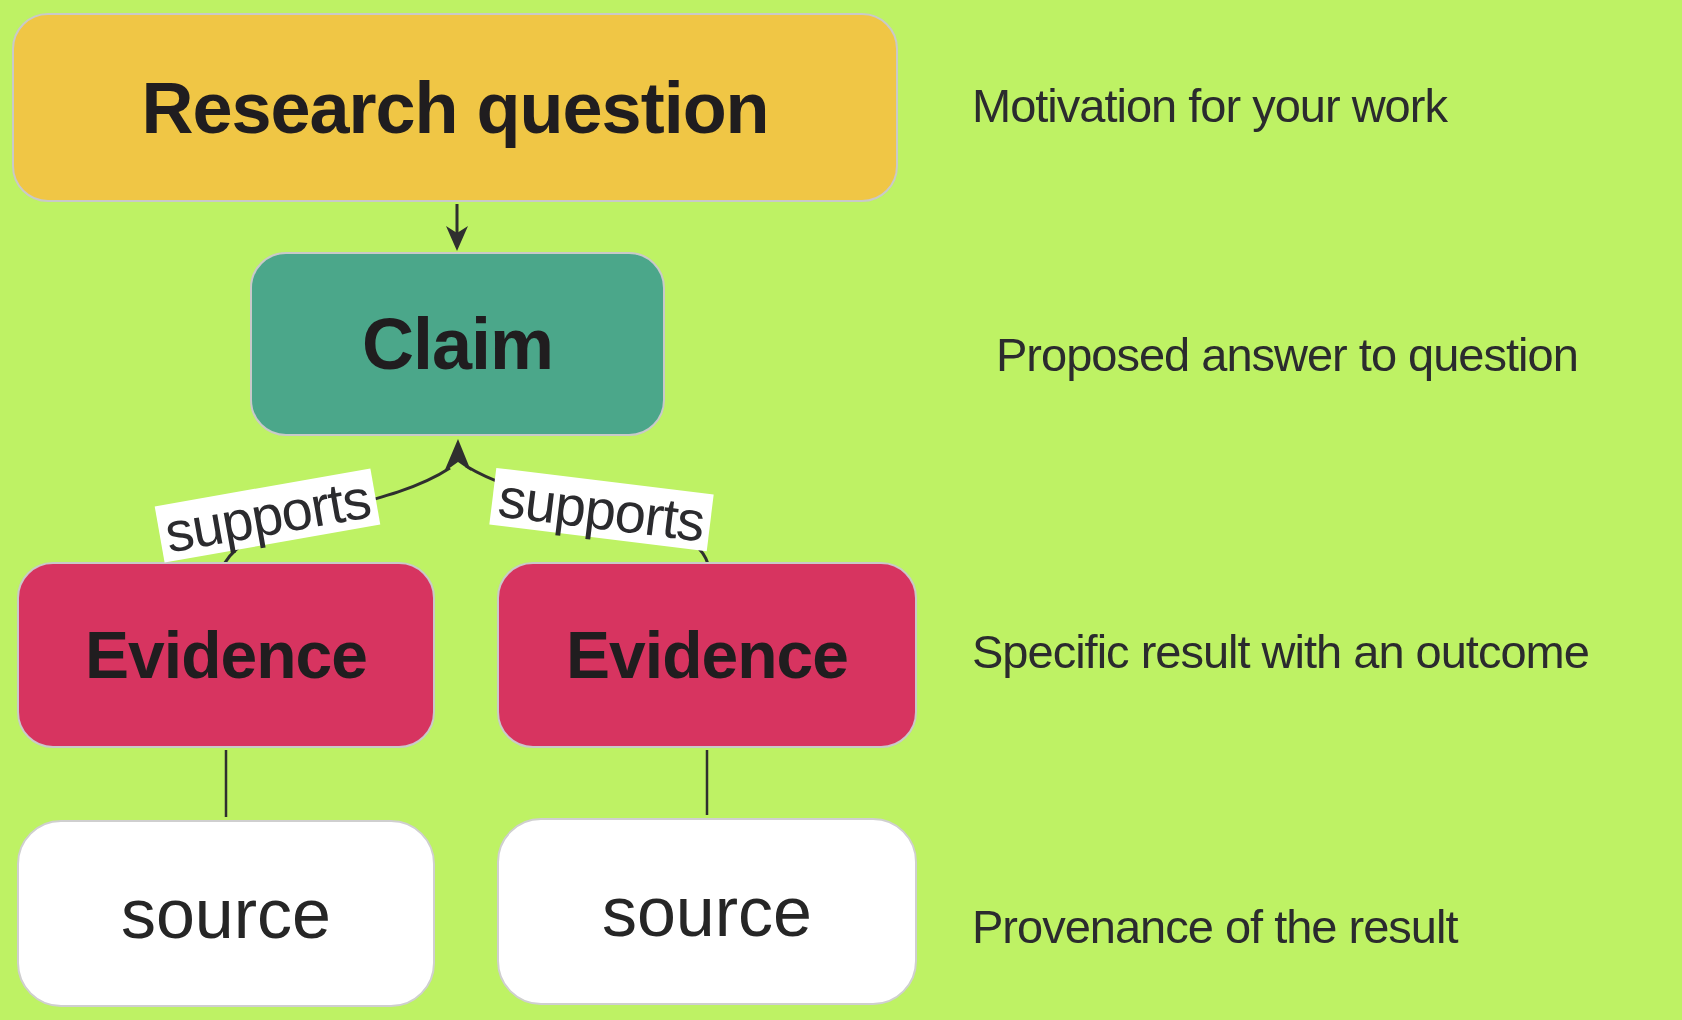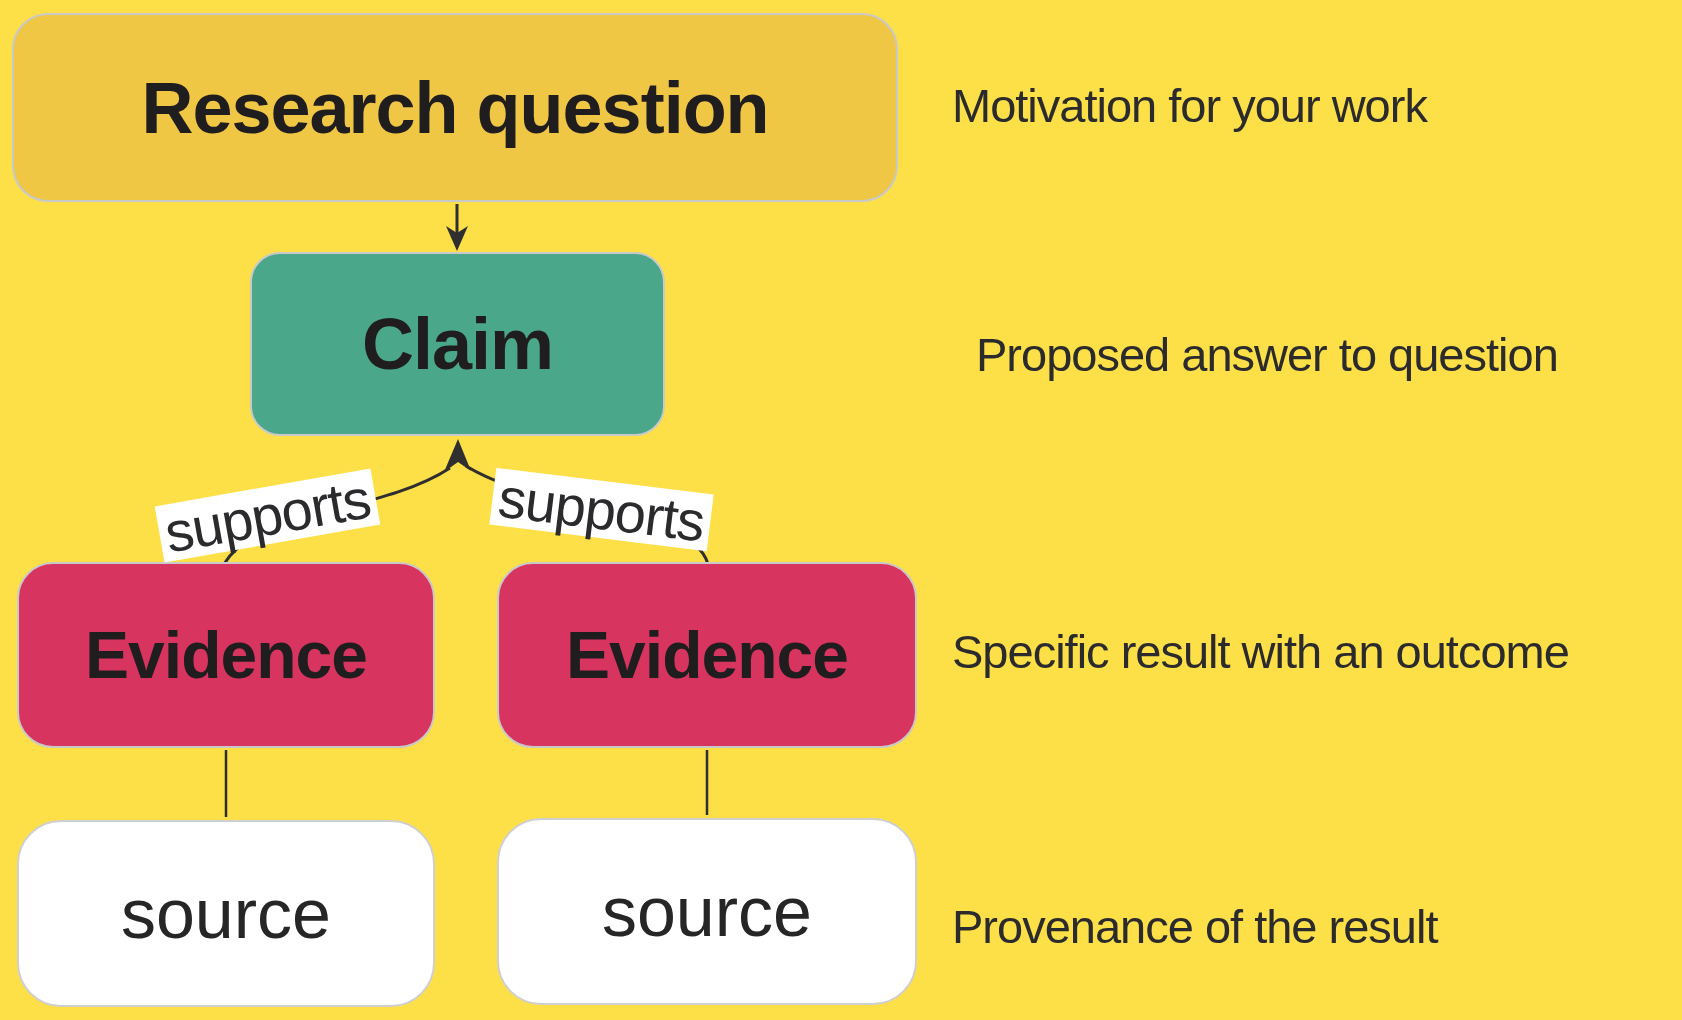--- a/index.html
+++ b/index.html
@@ -1,20 +1,20 @@
 <!DOCTYPE html>
 <html><head>
 <meta charset="utf-8">
 <style>
   html,body{margin:0;padding:0;background:#ffffff;}
   body{font-family:"Liberation Sans", sans-serif;}
   .canvas{
     position:relative;
     width:1682px;height:1020px;
-    background:#fde047;
+    background:#bef264;
     overflow:hidden;
   }
   .node{
     position:absolute;
     display:flex;align-items:center;justify-content:center;
     border:2px solid #c9c9c9;
     border-radius:36px;
     box-sizing:border-box;
     color:#201d1f;
     font-weight:bold;
@@ -27,21 +27,21 @@
   .node-evidence2{left:497px;top:562px;width:420px;height:186px;font-size:66px;}
   .node-source{
     background:#ffffff;border:2px solid #cfcfcf;border-radius:44px;
     font-weight:normal;font-size:70px;letter-spacing:0;color:#262626;
   }
   .node-source1{left:17px;top:820px;width:418px;height:187px;}
   .node-source2{left:497px;top:818px;width:420px;height:187px;}
 
   .annotation{
     position:absolute;
-    left:952px;
+    left:972px;
     font-size:47px;
     color:#2b2b2e;
     letter-spacing:-1px;
     white-space:nowrap;
     line-height:1.2;
   }
   .ann-motivation{top:78px;}
   .ann-proposed{top:327px;margin-left:24px;}
   .ann-specific{top:624px;}
   .ann-provenance{top:899px;text-align:right;}
@@ -84,21 +84,21 @@
     <path d="M458,439 L444,472 L458,462 L471,471 Z" fill="#2f2f2f"></path>
 
     <line x1="226" y1="750" x2="226" y2="817" stroke="#2f2f2f" stroke-width="2.5"></line>
     <line x1="707" y1="750" x2="707" y2="815" stroke="#2f2f2f" stroke-width="2.5"></line>
   </svg>
 
   <div class="node node-research" style="background: rgb(240, 198, 69);">
     <span>Research question</span>
   </div>
 
-  <div class="node node-claim" style="background: rgb(75, 167, 138); border-radius: 30px;">
+  <div class="node node-claim" style="background: rgb(75, 167, 138);">
     <span>Claim</span>
   </div>
 
   <div class="node node-evidence1" style="background: rgb(215, 52, 96);">
     <span>Evidence</span>
   </div>
 
   <div class="node node-evidence2" style="background: rgb(215, 52, 96);">
     <span>Evidence</span>
   </div>

